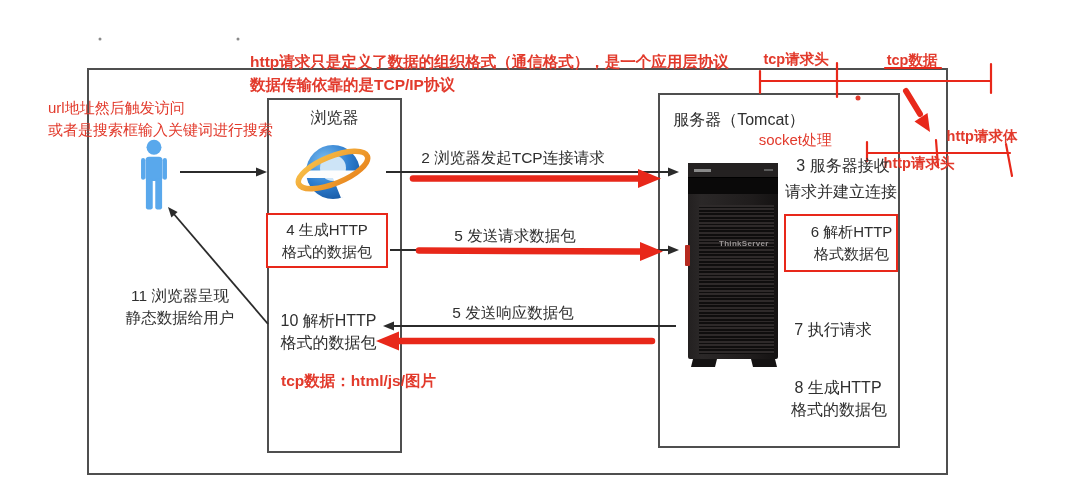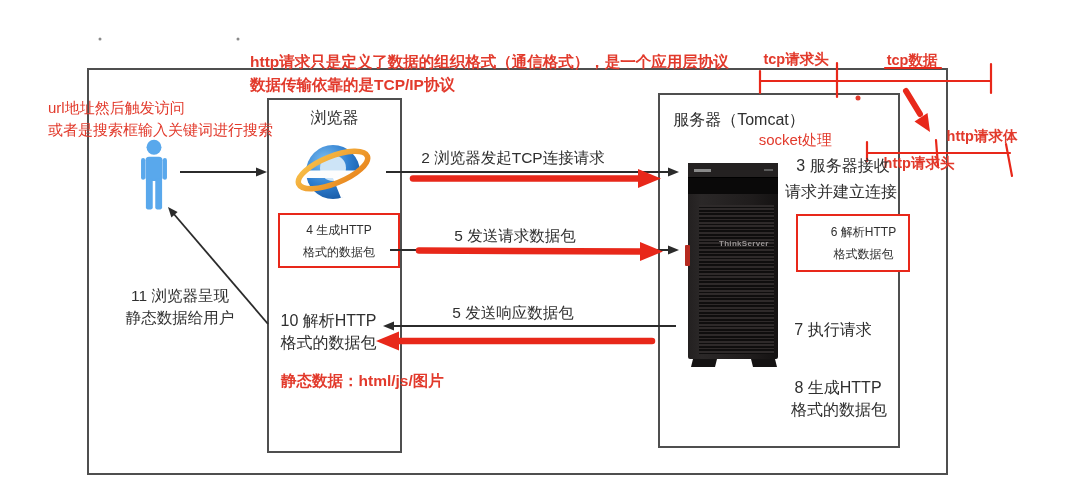--- a/index.html
+++ b/index.html
@@ -3,21 +3,21 @@
 <meta charset="utf-8">
 <style>
   html,body{margin:0;padding:0;background:#ffffff;}
   #stage{
     position:relative;width:1080px;height:494px;background:#ffffff;overflow:hidden;
     font-family:"Liberation Sans",sans-serif;
   }
   .box{position:absolute;border:2px solid #4f4f4f;background:transparent;box-sizing:border-box;}
   .redbox{position:absolute;border:2.5px solid #e8281a;box-sizing:border-box;
     display:flex;flex-direction:column;align-items:center;justify-content:center;
-    font-size:12px;color:#2f2f2f;line-height:22px;text-align:center;background:#fff;margin-left:12px;}
+    font-size:15px;color:#2f2f2f;line-height:22px;text-align:center;background:#fff;}
   .lbl{position:absolute;white-space:nowrap;line-height:1.25;}
   .blk{color:#2f2f2f;font-size:15.5px;}
   .blk16{color:#2f2f2f;font-size:16px;}
   .red{color:#e23a2c;font-weight:normal;font-size:15px;}
   .red155{color:#e23a2c;font-weight:bold;font-size:15.5px;}
   .red14{color:#e23a2c;font-weight:bold;font-size:14.5px;}
   .ctr{text-align:center;}
   svg.overlay{position:absolute;left:0;top:0;pointer-events:none;}
   
   .tower{position:absolute;left:688px;top:163px;width:90px;height:196px;border-radius:2px;
@@ -138,21 +138,21 @@
 
   <div class="lbl red155" style="left:250px;top:52px;">http请求只是定义了数据的组织格式（通信格式），是一个应用层协议</div>
   <div class="lbl red155" style="left:250px;top:75px;">数据传输依靠的是TCP/IP协议</div>
   <div class="lbl red" style="left:48px;top:99px;">url地址然后触发访问</div>
   <div class="lbl red" style="left:48px;top:121px;">或者是搜索框输入关键词进行搜索</div>
   <div class="lbl red14 ctr" style="left:754px;top:50px;width:84px;">tcp请求头</div>
   <div class="lbl red14 ctr" style="left:882px;top:51px;width:60px;">tcp数据</div>
   <div class="lbl red14 ctr" style="left:943px;top:127px;width:78px;">http请求体</div>
   <div class="lbl red14 ctr" style="left:882px;top:154px;width:74px;">http请求头</div>
   <div class="lbl red ctr" style="left:660px;top:131px;width:172px;text-align:right;">socket处理</div>
-  <div class="lbl red155" style="left:281px;top:371px;">静态数据：html/js/图片</div>
+  <div class="lbl red155" style="left:281px;top:371px;">tcp数据：html/js/图片</div>
 
   <div class="lbl blk16 ctr" style="left:660px;top:110px;width:158px;">服务器（Tomcat）</div>
   <div class="lbl blk16 ctr" style="left:267px;top:108px;width:135px;">浏览器</div>
 
   <div class="lbl blk ctr" style="left:407px;top:148px;width:212px;">2 浏览器发起TCP连接请求</div>
   <div class="lbl blk ctr" style="left:427px;top:226px;width:176px;">5 发送请求数据包</div>
   <div class="lbl blk ctr" style="left:425px;top:303px;width:176px;">5 发送响应数据包</div>
   <div class="lbl blk ctr" style="left:115px;top:286px;width:130px;">11 浏览器呈现</div>
   <div class="lbl blk ctr" style="left:115px;top:308px;width:130px;">静态数据给用户</div>
 

